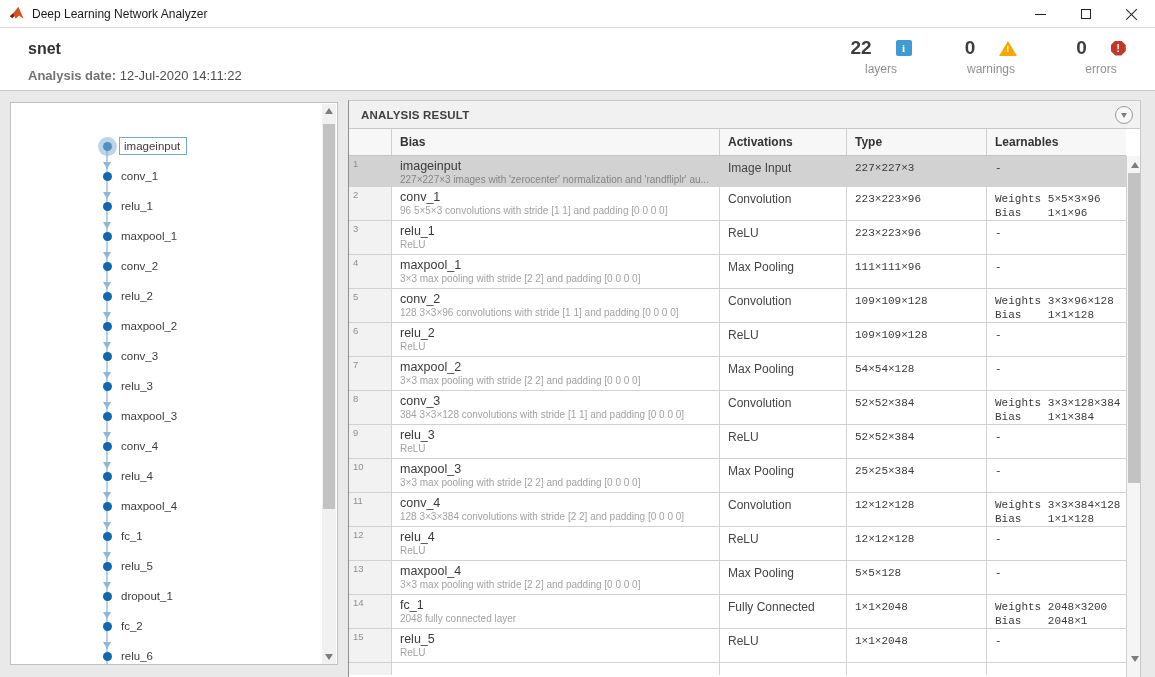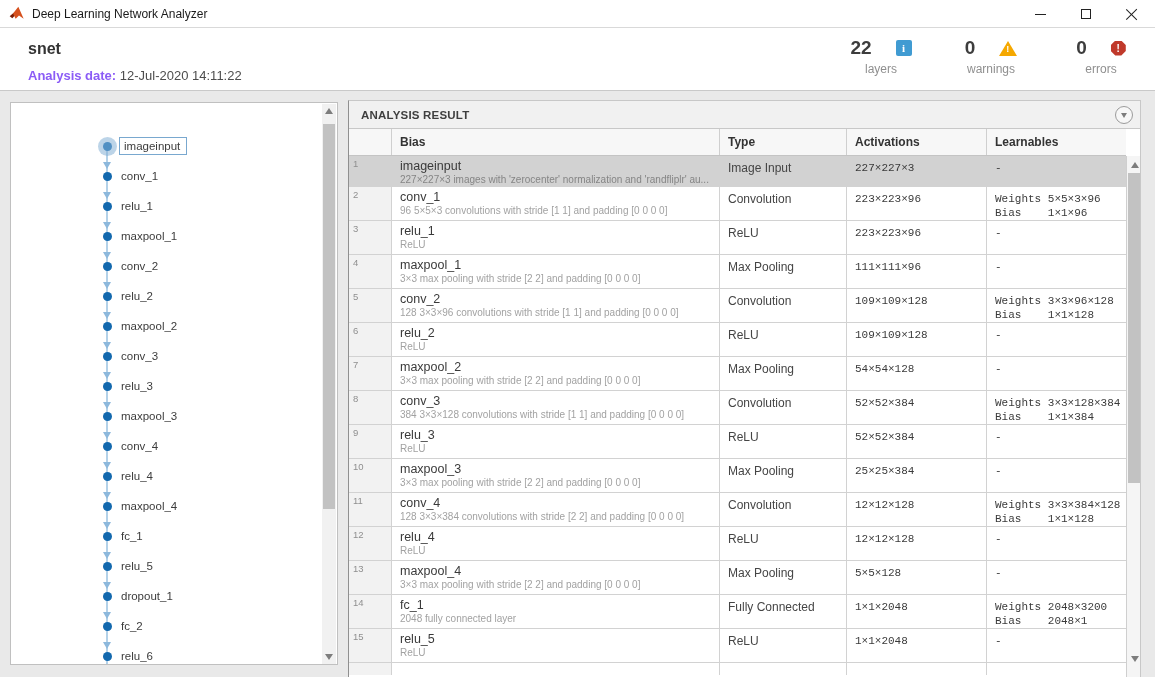--- a/index.html
+++ b/index.html
@@ -21,21 +21,21 @@
   .close-glyph::before,.close-glyph::after { content:""; position:absolute; left:5px; top:-1px;
       width:1.4px; height:15px; background:#222; }
   .close-glyph::before { transform:rotate(45deg); }
   .close-glyph::after  { transform:rotate(-45deg); }
 
   
   .header { position:absolute; top:28px; left:0; width:1155px; height:63px;
             background:#ffffff; border-bottom:1px solid #c9c9c9; }
   .net-name { position:absolute; left:28px; top:12px; font-size:16px; font-weight:bold; color:#333; }
   .analysis-date { position:absolute; left:28px; top:40px; font-size:13px; color:#4d4d4d; }
-  .analysis-date b { color:#8b5cf6;text-align:right; }
+  .analysis-date b { color:#737373;text-align:right; }
   .stats { position:absolute; right:22px; top:8px; display:flex; }
   .stat { display:flex; flex-direction:column; align-items:center; margin-left:46px; min-width:64px; }
   .stat-top { display:flex; align-items:center; gap:24px; height:24px; }
   .stat-count { font-size:19px; font-weight:bold; color:#3d3d3d; }
   .stat-label { font-size:12px; color:#8f8f8f; margin-top:2px; }
   .info-icon { width:16px; height:16px; background:#409bd2; border-radius:2px;
                display:flex; align-items:center; justify-content:center; }
   .info-icon::after { content:"i"; color:#fff; font-size:11px; font-weight:bold; font-family:"Liberation Serif",serif; }
   .warn-icon { width:0; height:0; border-left:9px solid transparent; border-right:9px solid transparent;
                border-bottom:15px solid #f5a800; position:relative; }
@@ -274,22 +274,22 @@
     <div class="result-header">
       <span class="result-title">ANALYSIS RESULT</span>
       <div class="collapse-btn">
         <span class="tri-down"></span>
       </div>
     </div>
 
     <div class="table-header grid-row">
       <div class="th"></div>
       <div class="th">Bias</div>
+      <div class="th">Activations</div>
       <div class="th">Type</div>
-      <div class="th">Activations</div>
       <div class="th">Learnables</div>
     </div>
 
     <div class="table-body" id="table-body">
         <div class="t-row grid-row selected">
     <div class="td td-num">1</div>
     <div class="td td-name">
       <div class="layer-name">imageinput</div>
       <div class="layer-desc">227×227×3 images with 'zerocenter' normalization and 'randfliplr' au...</div>
     </div>

